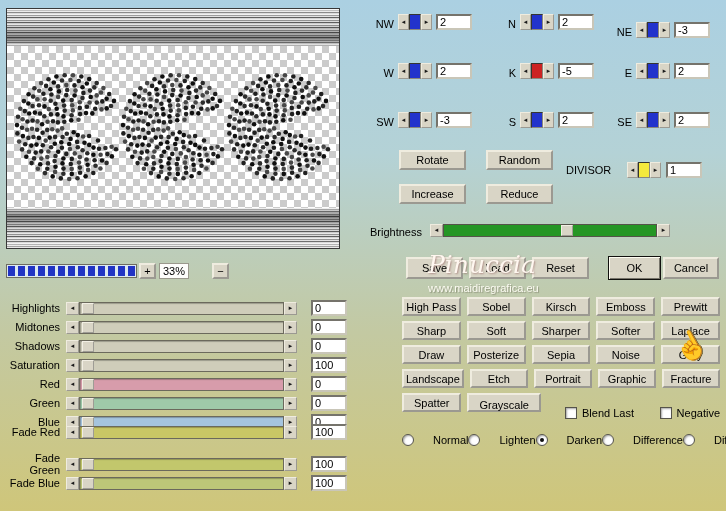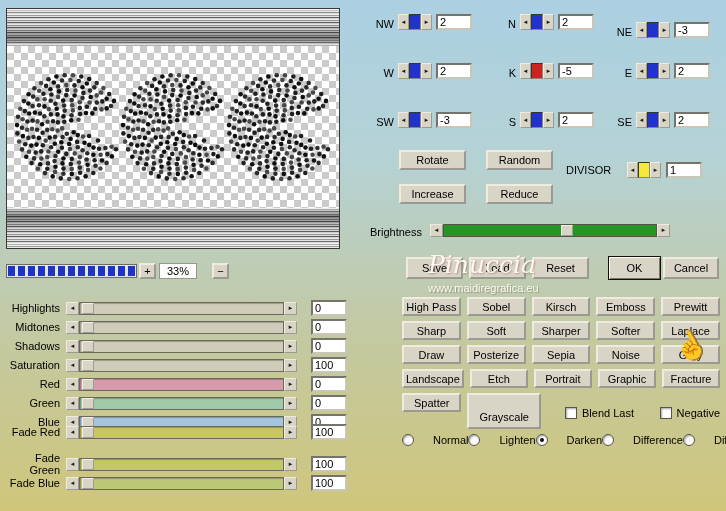--- a/index.html
+++ b/index.html
@@ -20,21 +20,21 @@
     background-image:linear-gradient(45deg,#cbcbcb 25%,transparent 25%,transparent 75%,#cbcbcb 75%),
                      linear-gradient(45deg,#cbcbcb 25%,transparent 25%,transparent 75%,#cbcbcb 75%);
     background-size:14px 14px;background-position:0 0,7px 7px}
   #rosettes{position:absolute;inset:0;width:100%;height:100%}
 
   #progress{position:absolute;left:6px;top:264px;width:131px;height:14px;border:1px solid #6e6c60;background:#dbe7f1;padding:1px}
   .progress-fill{height:100%;width:100%;background:repeating-linear-gradient(90deg,#2133c4 0 7px,rgba(0,0,0,0) 7px 10px)}
 
   .btn{background:#d9d5c6;border:2px outset #efecdf;font:11px "Liberation Sans",sans-serif;color:#000;padding:1px 4px;cursor:default;white-space:nowrap}
   #zoom-in{position:absolute;left:139px;top:263px;width:17px;height:16px;padding:0}
-  #zoom-level{position:absolute;left:159px;top:263px;width:38px;height:16px;background:#fdfdfb;border:1px solid #9a988c;text-align:center;line-height:14px}
+  #zoom-level{position:absolute;left:159px;top:263px;width:30px;height:16px;background:#fdfdfb;border:1px solid #9a988c;text-align:center;line-height:14px}
   #zoom-out{position:absolute;left:212px;top:263px;width:17px;height:16px;padding:0}
 
   
   #kernel-grid{position:absolute;left:356px;top:8px;width:366px;height:140px}
   .kcell{position:absolute;display:flex;align-items:flex-end;gap:4px;height:18px}
   .klabel{display:inline-block;width:24px;text-align:right}
   .spinner{display:inline-flex;height:16px}
   .sp-arrow{width:11px;height:16px;background:#d9d5c6;border:1px outset #efecdf;font-size:6px;line-height:14px;text-align:center;color:#1a1a1a}
   .sp-color{width:12px;height:16px;border:1px inset #8a887c}
   .valbox{width:36px;height:16px;background:#fff;border:2px inset #c9c6b8;font:11px "Liberation Sans",sans-serif;padding:0 2px}
@@ -831,21 +831,21 @@
       </div>
       <div class="frow">
         <button class="btn fbtn">Landscape</button>
         <button class="btn fbtn">Etch</button>
         <button class="btn fbtn">Portrait</button>
         <button class="btn fbtn">Graphic</button>
         <button class="btn fbtn">Fracture</button>
       </div>
       <div class="frow">
         <button class="btn fbtn" style="flex: 0 0 auto; padding: 0px 10px;">Spatter</button>
-        <button class="btn fbtn" style="flex: 0 0 auto; padding: 16px 10px;">Grayscale</button>
+        <button class="btn fbtn" style="flex: 0 0 auto; padding: 4px 10px;">Grayscale</button>
       </div>
     </div>
 
   <span id="hand-cursor">☝</span>
 
   <div id="checkbox-row">
       <span class="cbwrap">
         <span class="checkbox"></span>
         <span>Blend Last</span>
       </span>

